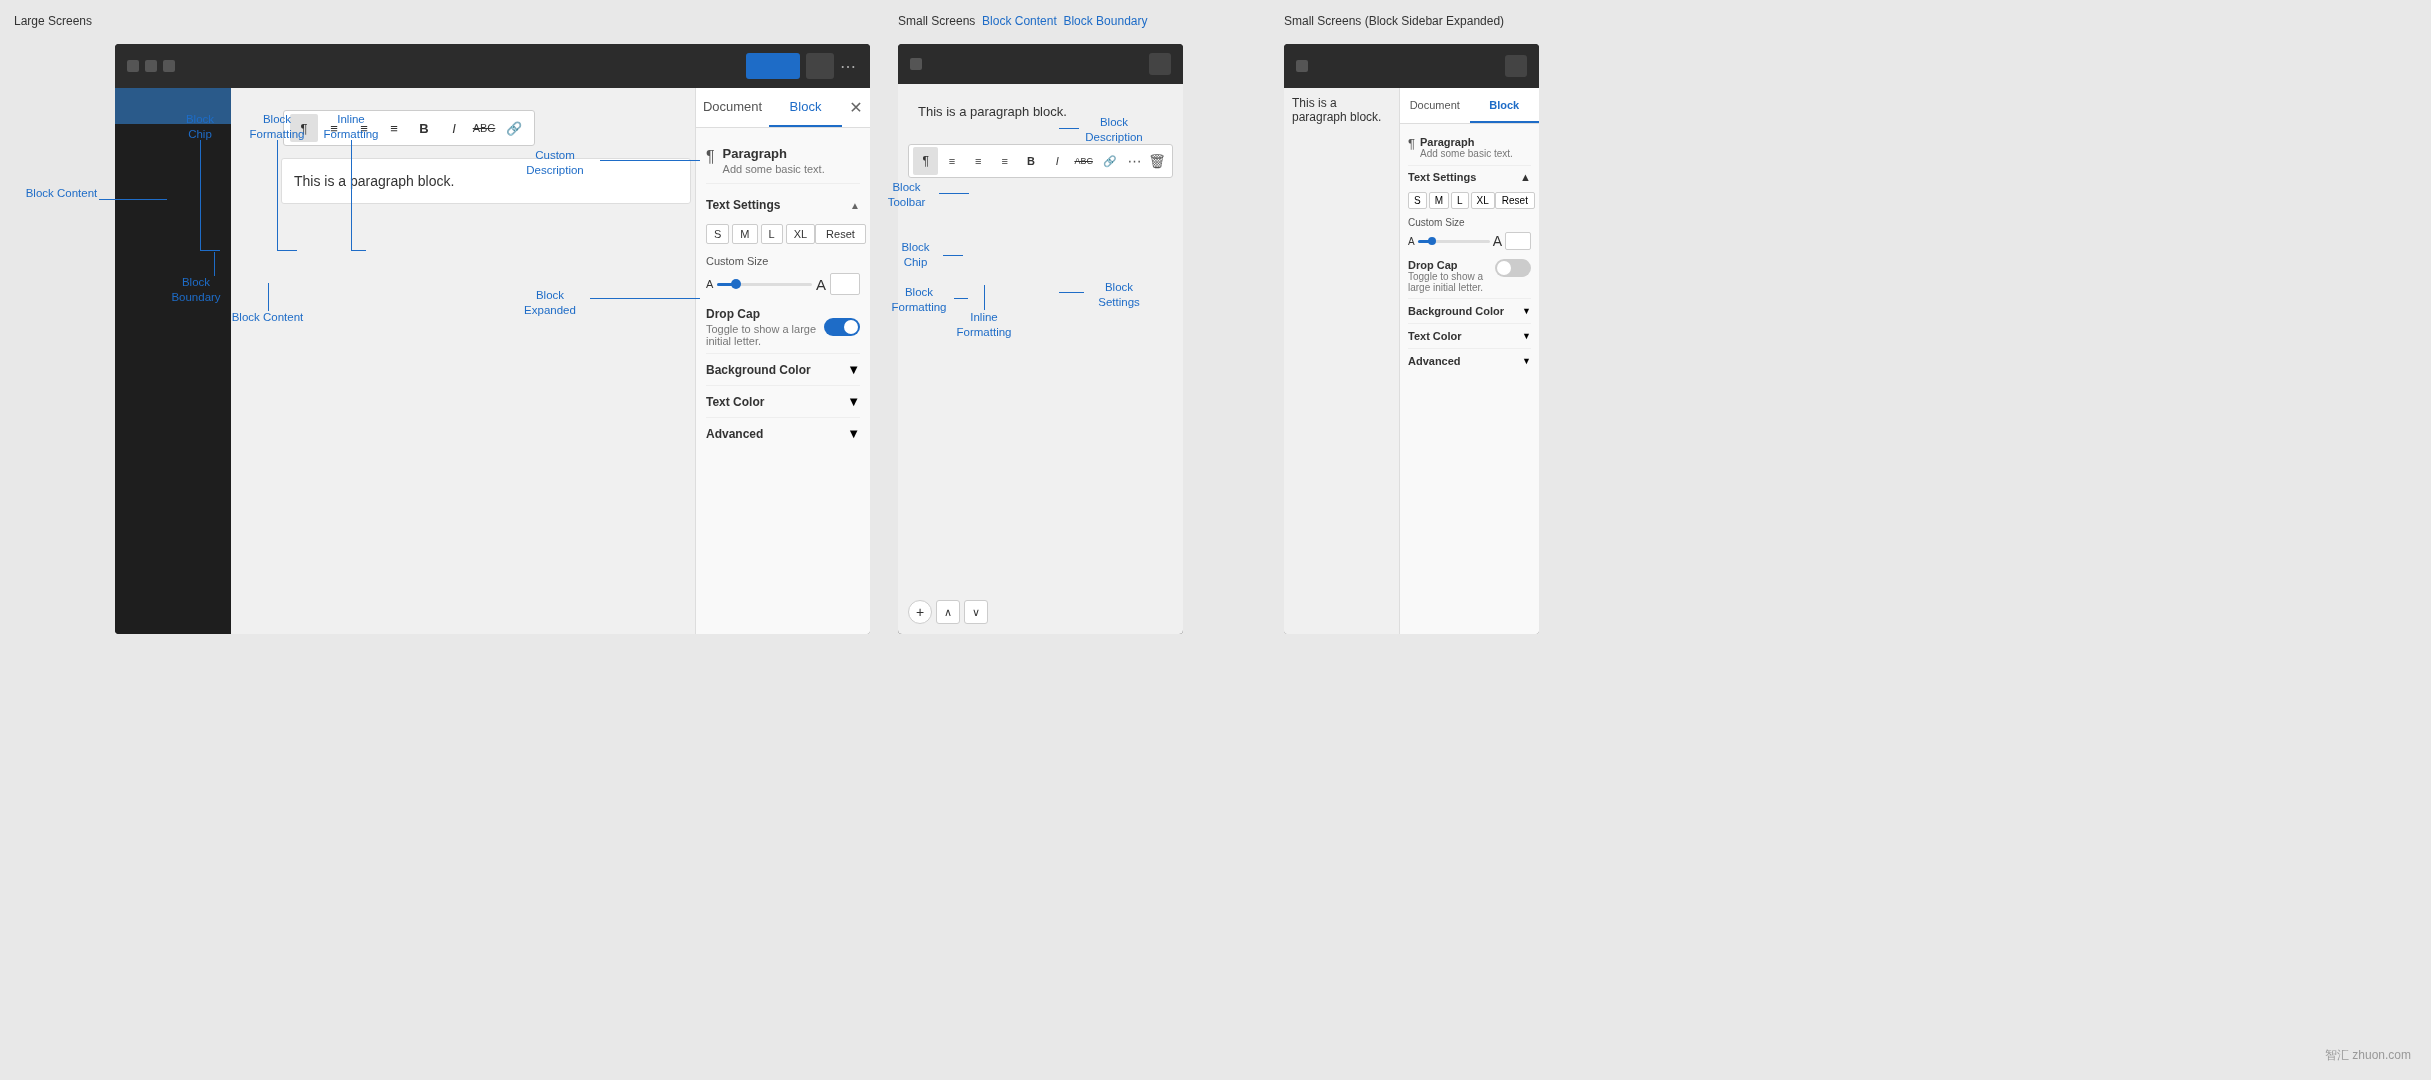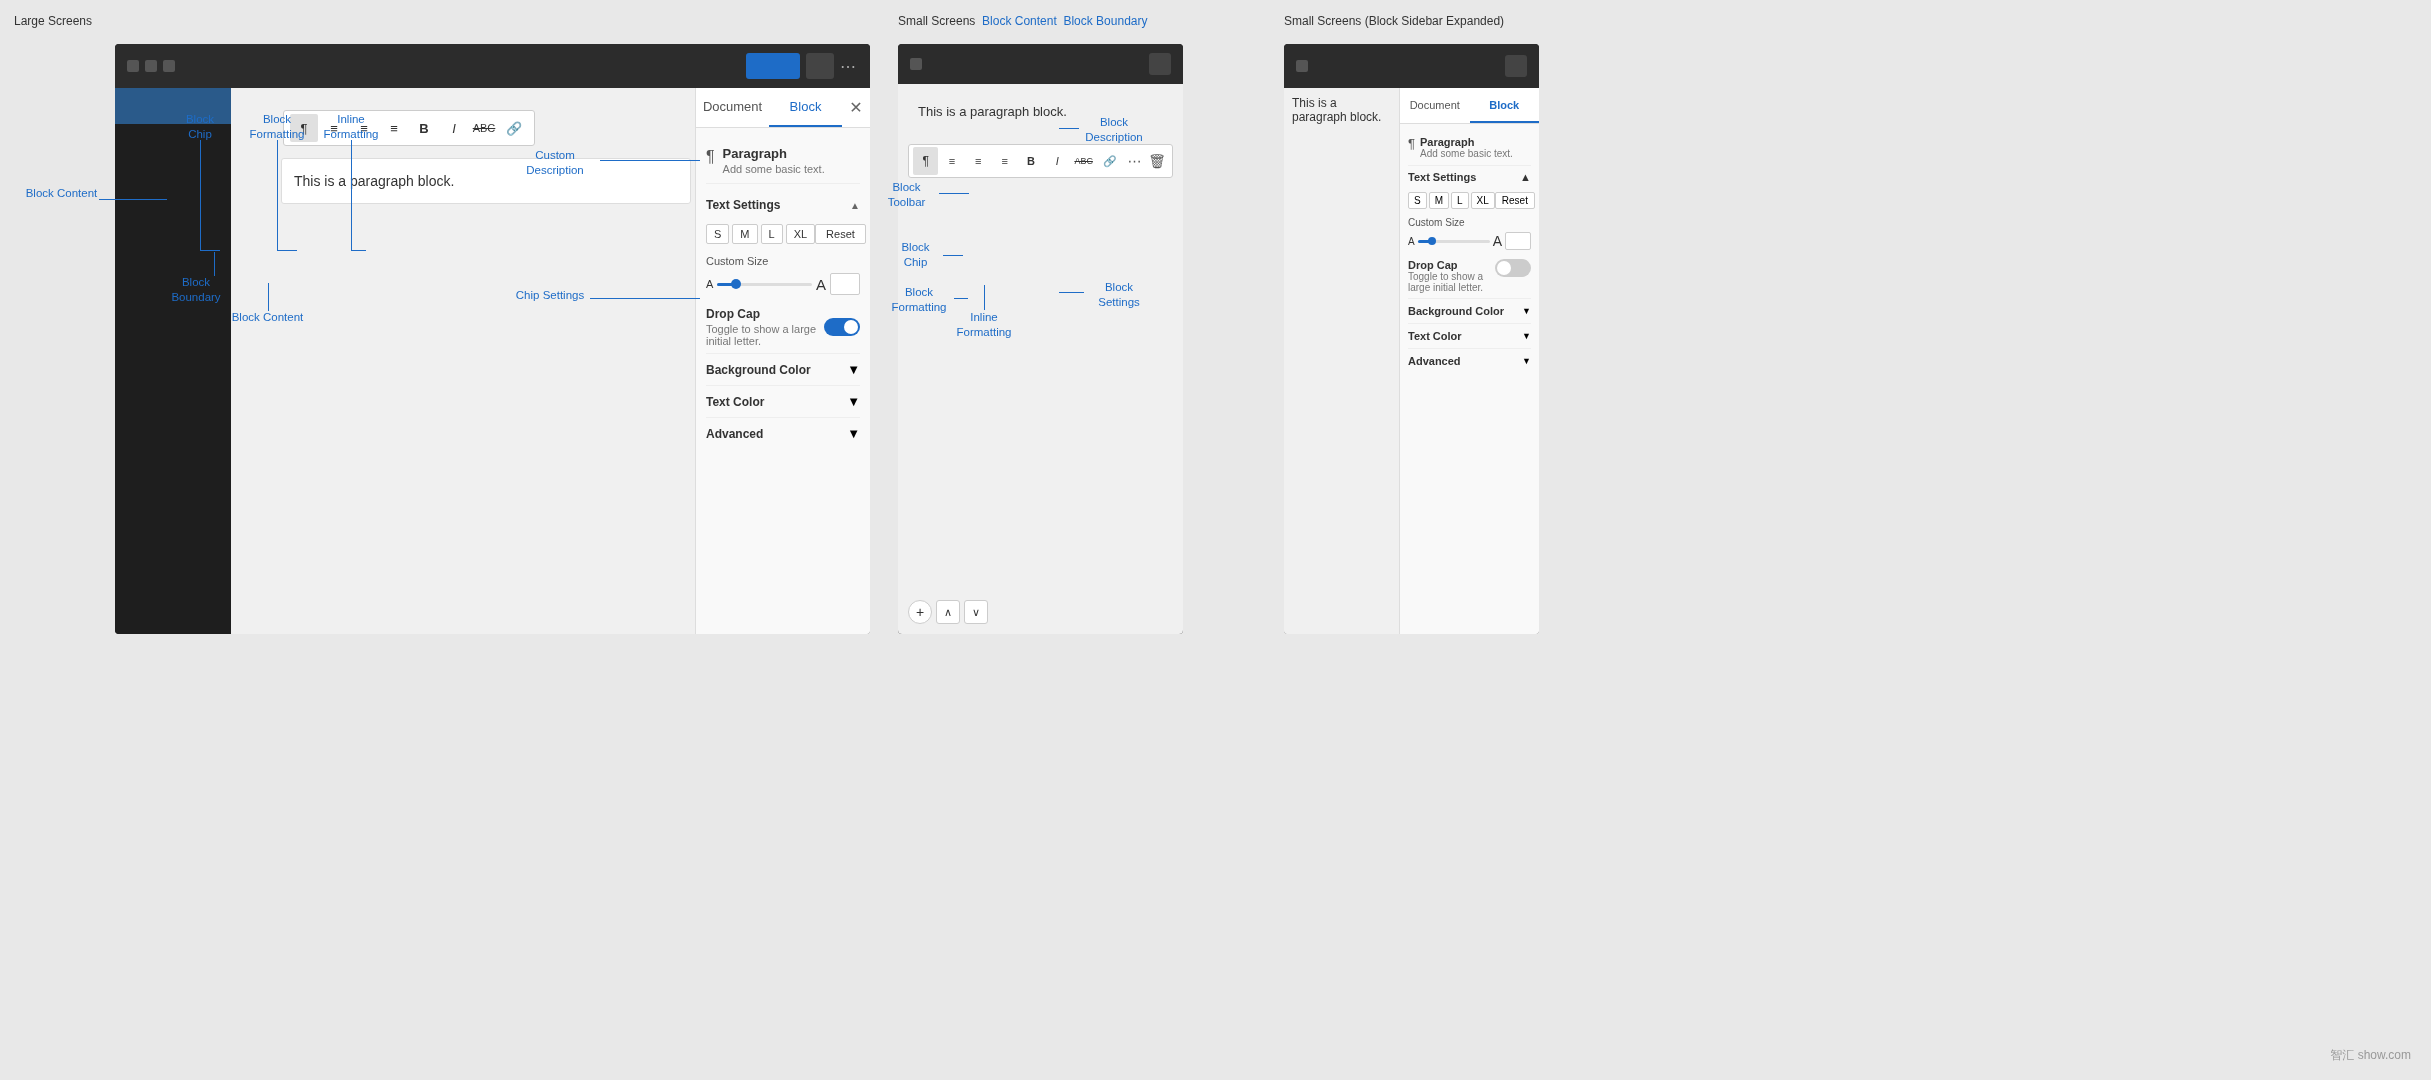--- a/index.html
+++ b/index.html
@@ -899,21 +899,21 @@
 
     <div class="ann" style="top:275px; left:156px; width:80px;">Block Boundary</div>
     <div class="ann-line-v" style="top:252px; left:214px; height:24px;"></div>
 
     <div class="ann" style="top:310px; left:230px; width:75px;">Block Content</div>
     <div class="ann-line-v" style="top:283px; left:268px; height:28px;"></div>
 
     <div class="ann" style="top:148px; left:510px; width:90px;">Custom Description</div>
     <div class="ann-line-h" style="top:160px; left:600px; width:100px;"></div>
 
-    <div class="ann" style="top:288px; left:510px; width:80px;">Chip Settings</div>
+    <div class="ann" style="top:288px; left:510px; width:80px;">Block Expanded</div>
     <div class="ann-line-h" style="top:298px; left:590px; width:110px;"></div>
   </div>
 
   <div class="small-screens-section" style="margin-left: 4px;">
     <span class="section-label small-screens-title">Small Screens &nbsp;<a class="small-link" style="color:#1e6cc7;text-decoration:none;">Block Content</a>&nbsp; <a class="small-link" style="color:#1e6cc7;text-decoration:none;">Block Boundary</a></span>
 
     <div class="editor-mock-small">
 
       <div class="editor-titlebar">
         <div class="titlebar-dot"></div>
@@ -1055,13 +1055,13 @@
               <span style="font-size:9px;">▼</span>
             </div>
           </div>
         </div>
       </div>
     </div>
   </div>
 
 </div>
 
-<div style="position:fixed; bottom:16px; right:20px; font-size:12px; color:#999;">智汇 show.com</div>
+<div style="position:fixed; bottom:16px; right:20px; font-size:12px; color:#999;">智汇 zhuon.com</div>
 
 </body></html>

